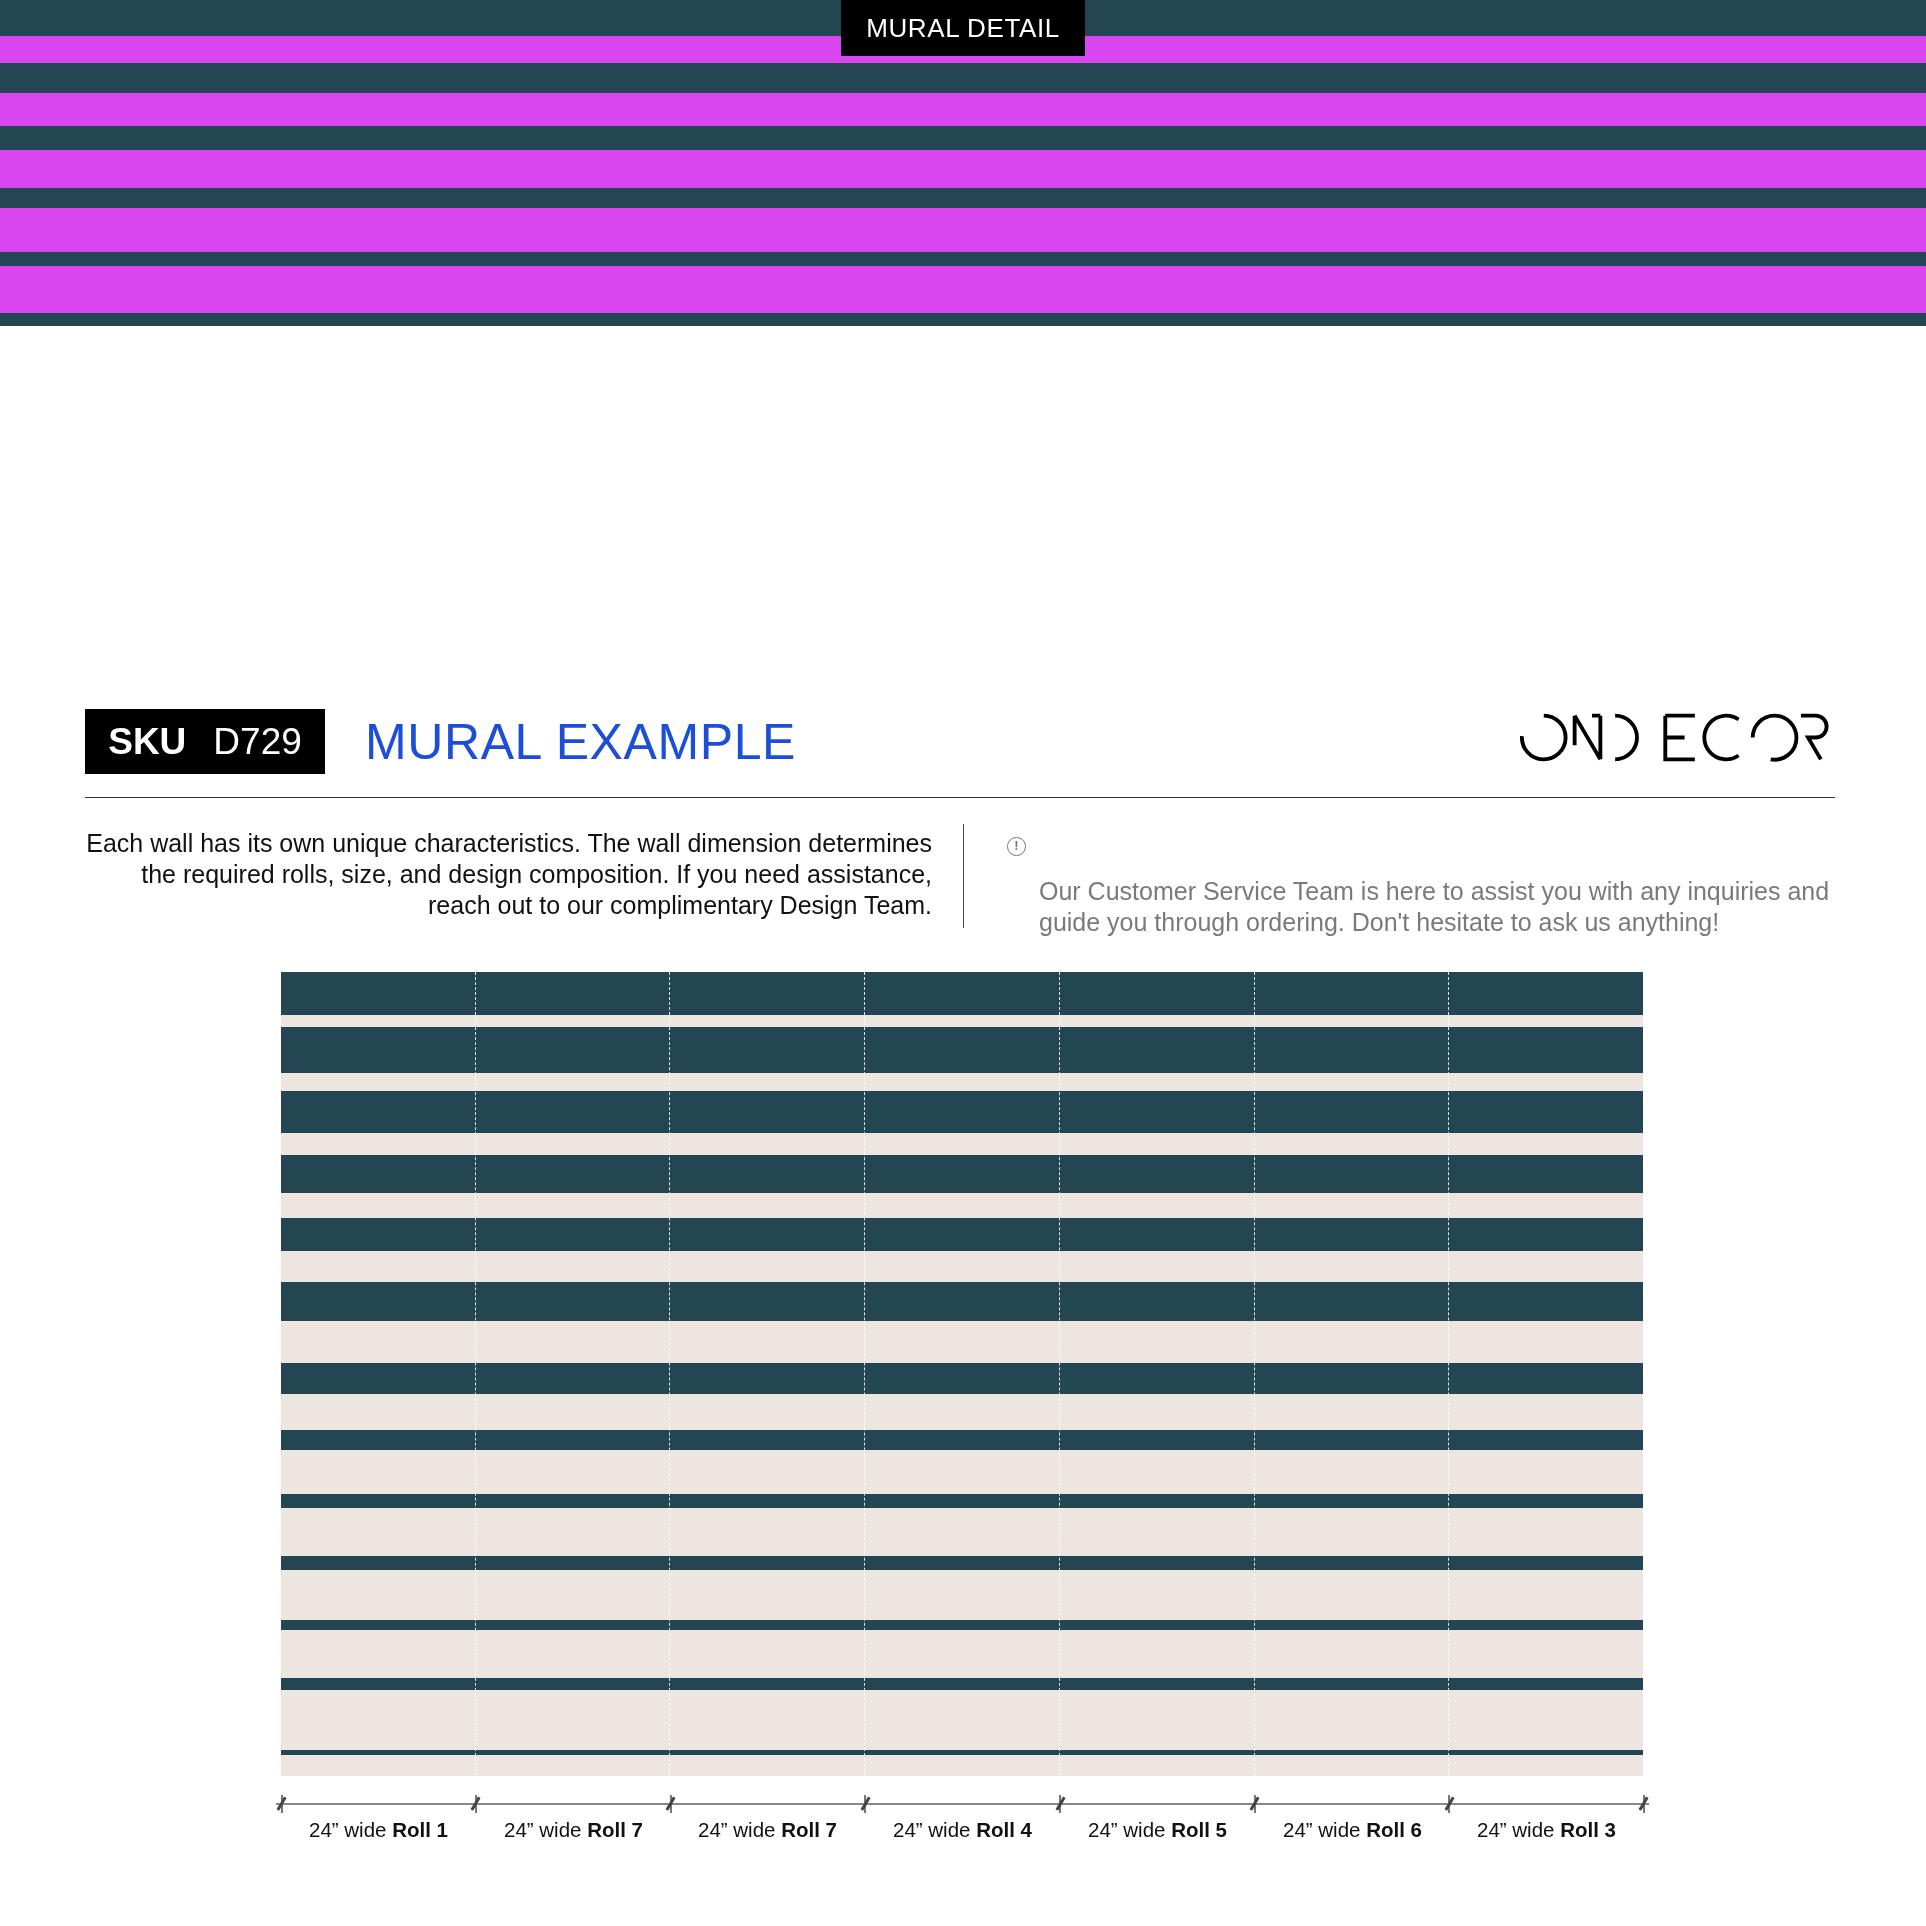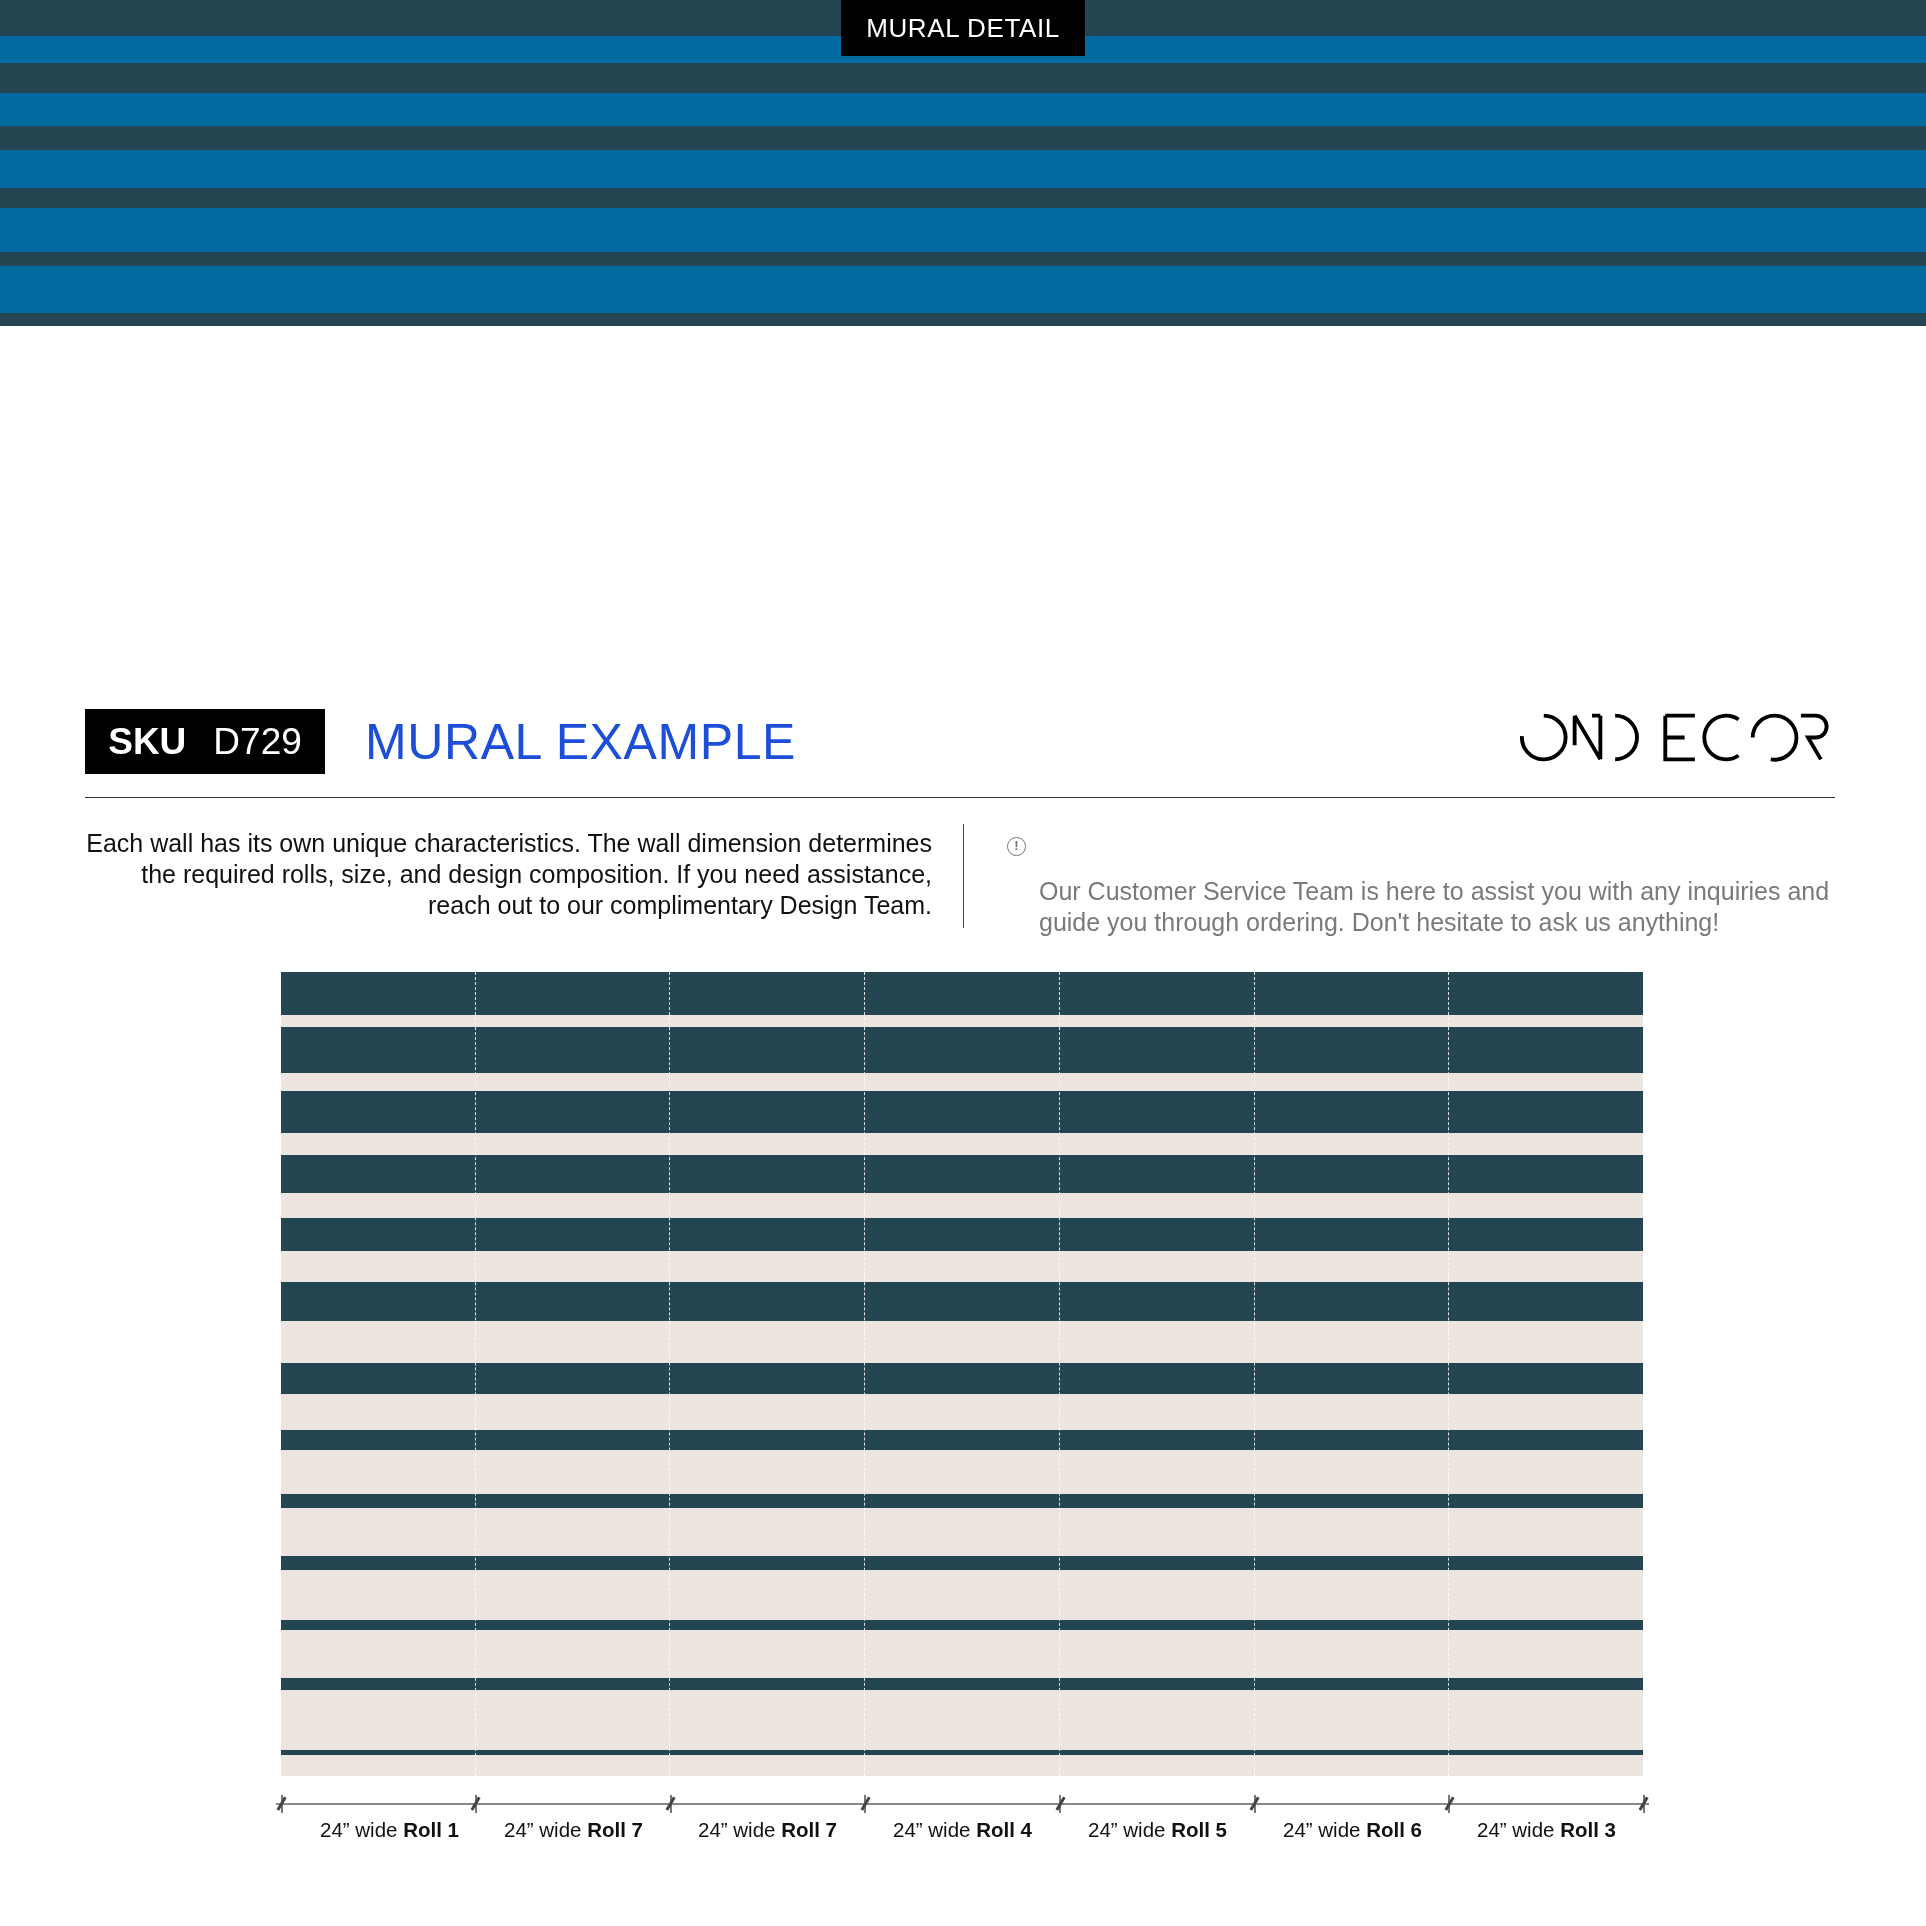--- a/index.html
+++ b/index.html
@@ -1,18 +1,18 @@
 <!DOCTYPE html>
 <html style="font-size:10.3px"><head>
 <meta charset="utf-8">
 <style>
   html, body { margin:0; padding:0; background:#ffffff; }
   body { width:1926px; height:1926px; position:relative; overflow:hidden; font-family:"Liberation Sans", "DejaVu Sans", sans-serif; }
   .stripe { position:absolute; left:0; }
-  #detail { position:absolute; left:0; top:0; width:1926px; height:326px; background:#0369a1; overflow:hidden;text-decoration:underline; }
+  #detail { position:absolute; left:0; top:0; width:1926px; height:326px; background:#d946ef; overflow:hidden;text-decoration:underline; }
   #detail-label { position:absolute; left:841px; top:0; width:244px; height:56px; background:#000; color:#fff; font-size:26px; letter-spacing:0.6px; display:flex; align-items:center; justify-content:center; font-weight:normal; }
   #sku-box { position:absolute; left:85px; top:709px; width:240px; height:65px; background:#000; color:#fff; display:flex; align-items:center; justify-content:center; font-size:37px; }
   #sku-box .bold { font-weight:bold; margin-right:27px; }
   #title { position:absolute; left:365px; top:713px; font-size:50px; color:#1d4ed8; letter-spacing:0.6px; }
   #logo { position:absolute; left:1520px; top:713px; }
   #rule { position:absolute; left:85px; top:797px; width:1750px; height:1.3px; background:#333; }
   #desc { position:absolute; left:85px; top:828px; width:847px; font-size:25px; line-height:31px; color:#111;text-align:right; }
   #divider { position:absolute; left:963px; top:824px; width:1.3px; height:104px; background:#444; }
   #info-icon { position:absolute; left:1007px; top:837px; width:16.7px; height:16.7px; border:1.9px solid #777; border-radius:50%; color:#777; font-size:13px; line-height:16.7px; text-align:center; font-weight:bold; }
   #info { position:absolute; left:1039px; top:828px; width:803px; font-size:25px; line-height:31px; color:#7a7a7a;margin-top:48px; }
@@ -95,20 +95,20 @@
 <div class="slash" style="left:864px"></div>
 <div class="tick" style="left:1059px"></div>
 <div class="slash" style="left:1059px"></div>
 <div class="tick" style="left:1254px"></div>
 <div class="slash" style="left:1253px"></div>
 <div class="tick" style="left:1448px"></div>
 <div class="slash" style="left:1448px"></div>
 <div class="tick" style="left:1643px"></div>
 <div class="slash" style="left:1642px"></div>
 
-<div class="roll-label" style="left:292px"><span>24” wide</span> <b>Roll 1</b></div>
+<div class="roll-label" style="left:281px"><span>24” wide</span> <b>Roll 1</b></div>
 <div class="roll-label" style="left:476px"><span>24” wide</span> <b>Roll 7</b></div>
 <div class="roll-label" style="left:670px"><span>24” wide</span> <b>Roll 7</b></div>
 <div class="roll-label" style="left:865px"><span>24” wide</span> <b>Roll 4</b></div>
 <div class="roll-label" style="left:1060px"><span>24” wide</span> <b>Roll 5</b></div>
 <div class="roll-label" style="left:1255px"><span>24” wide</span> <b>Roll 6</b></div>
 <div class="roll-label" style="left:1449px"><span>24” wide</span> <b>Roll 3</b></div>
 
 
 </body></html>

